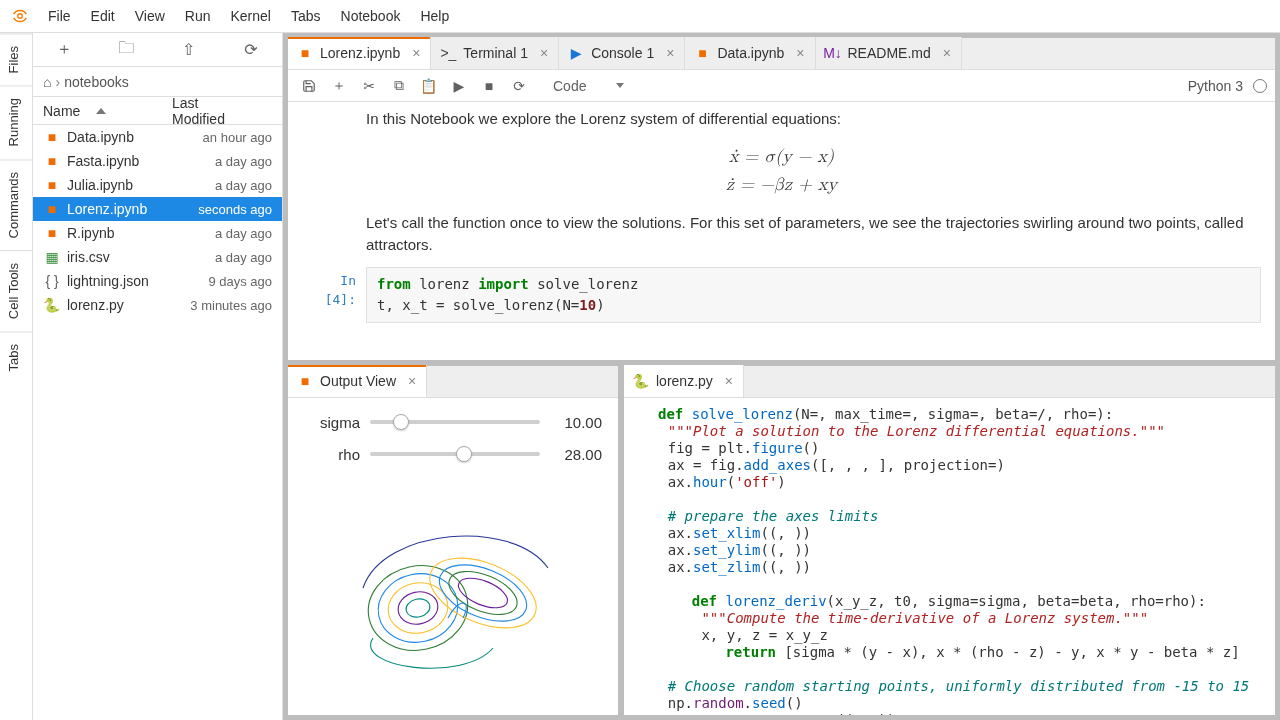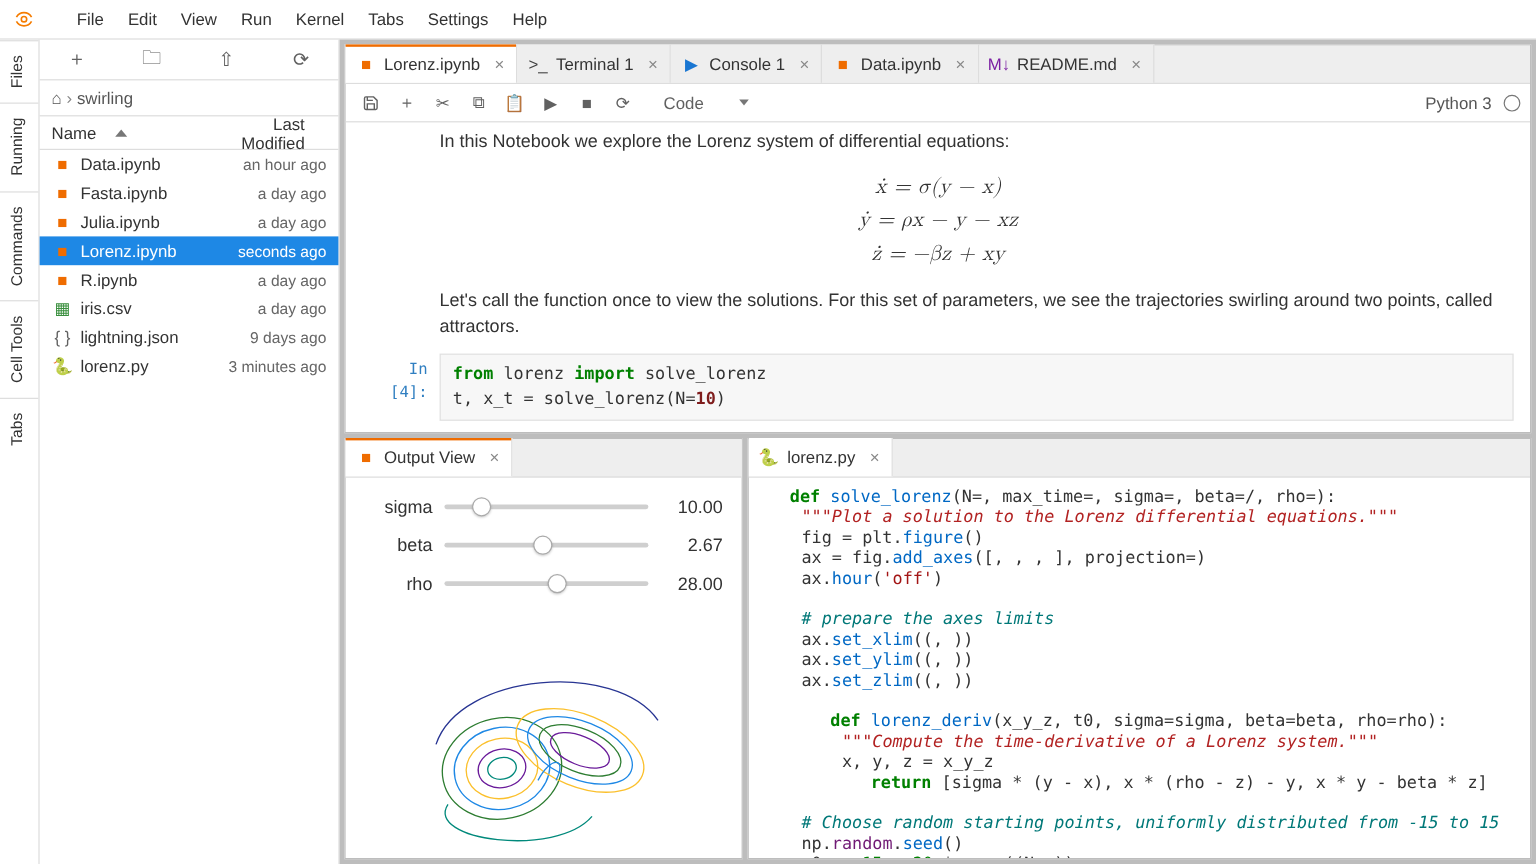--- a/index.html
+++ b/index.html
@@ -1,40 +1,40 @@
 <!DOCTYPE html>
 <html><head>
 <meta charset="utf-8">
 <style>
 * { box-sizing: border-box; margin: 0; padding: 0; }
 body { font-family: -apple-system, BlinkMacSystemFont, "Segoe UI", Helvetica, Arial, sans-serif; font-size: 13px; color: #333; background: #fff; overflow: hidden; width:1280px; height:720px; }
 .root { display: flex; flex-direction: column; height: 720px; width: 1280px; }
 
 
-.menubar { display: flex; align-items: center; height: 16px; border-bottom: 1px solid #ddd; padding: 16px 6px; gap: 16px; }
+.menubar { display: flex; align-items: center; height: 16px; border-bottom: 1px solid #ddd; padding: 16px 6px; }
 .logo { width: 20px; height: 20px; margin: 0 8px 0 4px; display:flex; align-items:center; justify-content:center; }
 .logo svg { width: 18px; height: 18px; }
 .menu-item { padding: 4px 10px; cursor: default; font-size: 14px; }
 
 
 .main { flex: 1; display: flex; min-height: 0; }
 
 
 .leftrail { width: 33px; border-right: 1px solid #ddd; display: flex; flex-direction: column; align-items:center; }
 .rail-tab { writing-mode: vertical-rl; transform: rotate(180deg); padding: 12px 6px; font-size: 13px; border-bottom:1px solid #ddd; width:100%; text-align:center; cursor:default; }
 
 
 .filecol { width: 250px; border-right: 1px solid #ddd; display: flex; flex-direction: column; }
 .file-toolbar { height: 34px; display: flex; align-items: center; justify-content: space-around; border-bottom: 1px solid #ddd; color:#616161; }
 .file-toolbar .ticon { width: 40px; text-align:center; font-size:16px; cursor:default;}
 .breadcrumb { height: 30px; display:flex; align-items:center; padding: 0 10px; font-size:14px; border-bottom:1px solid #ddd; color:#555;}
 .breadcrumb .sep { margin: 0 4px; color:#888;}
 .file-header { display:flex; align-items:center; height: 28px; border-bottom:1px solid #ddd; font-size:14px; }
 .file-header .col-name { flex:1; padding-left:10px; display:flex; align-items:center; gap:10px;}
-.file-header .col-mod { width:110px; text-align:right; padding-right:28px;}
+.file-header .col-mod { width:110px; padding-right:28px;}
 .file-row { display:flex; align-items:center; height:24px; padding:0 10px; font-size:14px;}
 .file-row.selected { background:#1e88e5; color:#fff; }
 .file-row .ficon { width:18px; display:inline-flex; justify-content:center; margin-right:6px;}
 .file-row .fname { flex:1; white-space:nowrap; overflow:hidden; text-overflow:ellipsis;}
 .file-row .fmod { font-size:13px; color:#666; width:110px; text-align:right; }
 .file-row.selected .fmod { color:#fff; }
 .nb-ic { color:#ef6c00; }
 .csv-ic { color:#388e3c; }
 .json-ic { color:#616161; }
 .py-ic { color:#1976d2; }
@@ -116,21 +116,21 @@
           <path d="M6 16 A16 16 0 0 1 34 16" fill="none" stroke="#f57c00" stroke-width="3"></path>
         </svg>
     </div>
     <div id="menu-items" style="display: flex;">
         <span class="menu-item">File</span>
         <span class="menu-item">Edit</span>
         <span class="menu-item">View</span>
         <span class="menu-item">Run</span>
         <span class="menu-item">Kernel</span>
         <span class="menu-item">Tabs</span>
-        <span class="menu-item">Settings</span>
+        <span class="menu-item">Notebook</span>
         <span class="menu-item">Help</span>
       </div>
   </div>
 
   <div class="main">
     <div class="leftrail" id="leftrail">
         <div class="rail-tab">Files</div>
         <div class="rail-tab">Running</div>
         <div class="rail-tab">Commands</div>
         <div class="rail-tab">Cell Tools</div>
@@ -140,21 +140,21 @@
     <div class="filecol">
       <div class="file-toolbar">
         <span class="ticon">＋</span>
         <span class="ticon">🗀</span>
         <span class="ticon">⇧</span>
         <span class="ticon">⟳</span>
       </div>
       <div class="breadcrumb">
         <span>⌂</span>
         <span class="sep">›</span>
-        <span>swirling</span>
+        <span>notebooks</span>
       </div>
       <div class="file-header">
         <div class="col-name">
           <span>Name</span>
           <span class="caret-up"></span>
         </div>
         <div class="col-mod">Last Modified</div>
       </div>
       <div id="file-list">
           <div class="file-row">
@@ -250,21 +250,20 @@
               <span class="caret-down"></span>
             </div>
             <div class="spacer"></div>
             <span class="kernel">Python 3</span>
             <span class="kcircle"></span>
           </div>
           <div class="nb-body">
             <div class="md-text">In this Notebook we explore the Lorenz system of differential equations:</div>
             <div class="eqns">
               <div class="row">ẋ = σ(y − x)</div>
-              <div class="row">ẏ = ρx − y − xz</div>
               <div class="row">ż = −βz + xy</div>
             </div>
             <div class="md-text">Let's call the function once to view the solutions. For this set of parameters, we see the trajectories swirling around two points, called attractors.</div>
             <div class="cell">
               <div class="prompt">In [4]:</div>
               <div class="codebox" id="nb-code"><span class="kw">from</span> lorenz <span class="kw">import</span> solve_lorenz
 t, x_t = solve_lorenz(N=<span class="num">10</span>)</div>
             </div>
           </div>
         </div>
@@ -280,27 +279,20 @@
               </div>
             </div>
           <div class="outbody">
             <div id="sliders">
                 <div class="slider-row">
                   <span class="lab">sigma</span>
                   <div class="slider-track">
                     <div class="slider-thumb" style="left:18%"></div>
                   </div>
                   <span class="val">10.00</span>
-                </div>
-                <div class="slider-row">
-                  <span class="lab">beta</span>
-                  <div class="slider-track">
-                    <div class="slider-thumb" style="left:48%"></div>
-                  </div>
-                  <span class="val">2.67</span>
                 </div>
                 <div class="slider-row">
                   <span class="lab">rho</span>
                   <div class="slider-track">
                     <div class="slider-thumb" style="left:55%"></div>
                   </div>
                   <span class="val">28.00</span>
                 </div>
               </div>
             <div class="plot">

